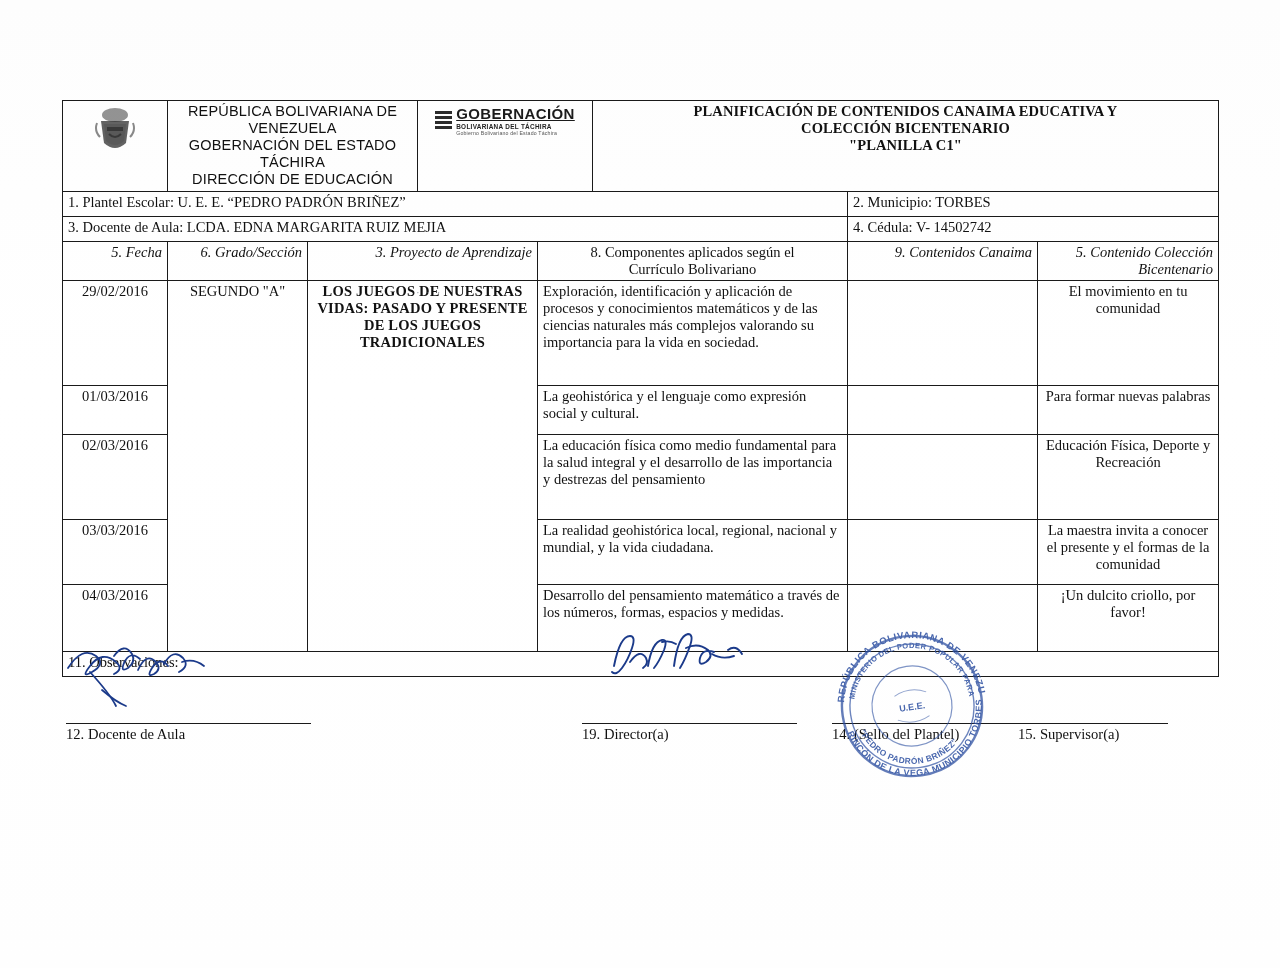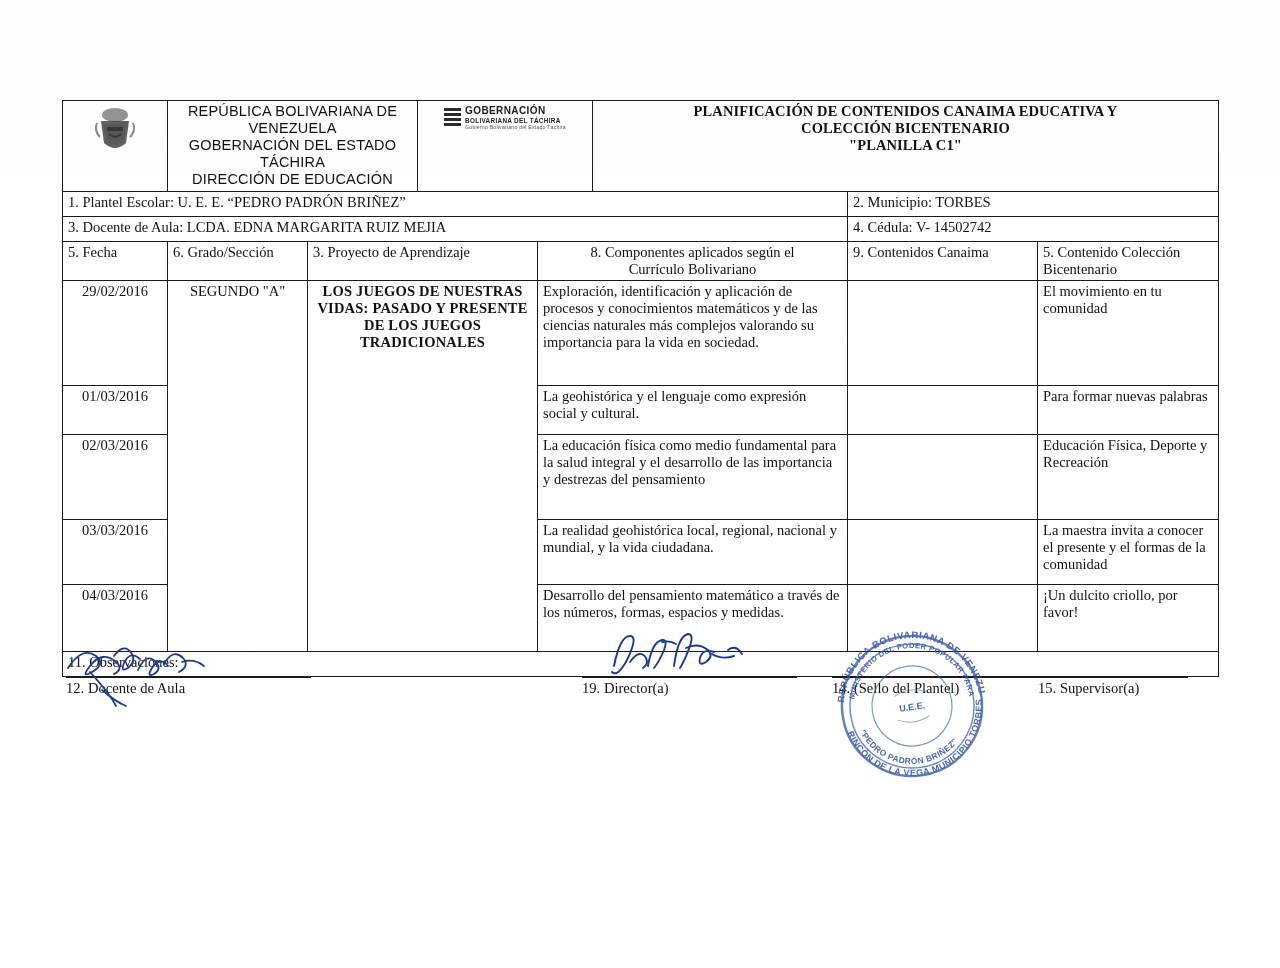--- a/index.html
+++ b/index.html
@@ -81,21 +81,21 @@
   .gob-mark {
     width: 17px; height: 19px;
     background:
       linear-gradient(#2b2b2b,#2b2b2b) 0 0/100% 3px no-repeat,
       linear-gradient(#2b2b2b,#2b2b2b) 0 5px/100% 3px no-repeat,
       linear-gradient(#2b2b2b,#2b2b2b) 0 10px/100% 3px no-repeat,
       linear-gradient(#2b2b2b,#2b2b2b) 0 15px/100% 3px no-repeat;
   }
   .gob-text { text-align: left; font-family: "Liberation Sans", sans-serif; }
   .gob-title {
-    font-size: 10px; font-weight: bold; letter-spacing: .4px; color: #1b1b1b;
+    font-size: 15px; font-weight: bold; letter-spacing: .4px; color: #1b1b1b; text-decoration: underline;
   }
   .gob-sub1 { font-size: 6.4px; font-weight: bold; letter-spacing: .3px; color: #222; }
   .gob-sub2 { font-size: 5.2px; color: #555; letter-spacing: .2px; }
 
   .hdr-title {
     text-align: center;
     vertical-align: middle;
     font-weight: bold;
     font-size: 15.2px;
     letter-spacing: .1px;
@@ -104,56 +104,57 @@
   }
   .row-info td { height: 20px; font-size: 15px; padding: 1px 6px; }
 
   
   .colhdr td {
     text-align: center;
     font-size: 14.6px;
     padding: 3px 4px 4px;
     line-height: 1.2;
   }
-  .colhdr td.left { text-align: left; }
+  .colhdr td.left { text-align: right; font-style: italic; }
 
   
   .c-fecha  { text-align: center; vertical-align: middle; font-size: 14.6px; }
   .c-grado  { text-align: center; vertical-align: middle; font-size: 15px; }
   .c-proy   {
     text-align: center; vertical-align: middle;
     font-weight: bold; font-size: 14.6px; line-height: 1.35;
     letter-spacing: .2px;
   }
   .c-comp   { vertical-align: top; font-size: 14.6px; }
   .c-canaima{ }
-  .c-bicent { vertical-align: middle; font-size: 14.4px; line-height: 1.25; }
+  .c-bicent { text-align: center; vertical-align: middle; font-size: 14.4px; line-height: 1.25; }
 
   .obs td { font-size: 15px; padding: 2px 6px; height: 20px; }
 
   
   .signs {
     position: relative;
+    margin-top: 46px;
     height: 40px;
   }
   .sig {
     position: absolute;
     top: 0;
     font-size: 14.6px;
     font-family: "Liberation Serif", serif;
   }
   .sig .line {
     border-top: 1px solid #1a1a1a;
     width: 100%;
     margin-bottom: 2px;
   }
   .sig-1 { left: 4px;   width: 245px; }
   .sig-2 { left: 520px; width: 215px; }
   .sig-3 { left: 770px; width: 210px; }
-  .sig-4 { left: 976px;width: 150px; }
+  .sig-4 { left: 956px;width: 150px; }
 
   
   .ink {
     position: absolute;
     color: #1b3a8a;
     pointer-events: none;
   }
   .ink svg { display: block; overflow: visible; }
 
   .stamp {

